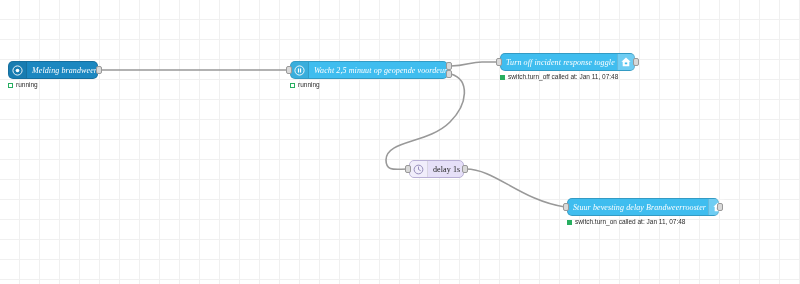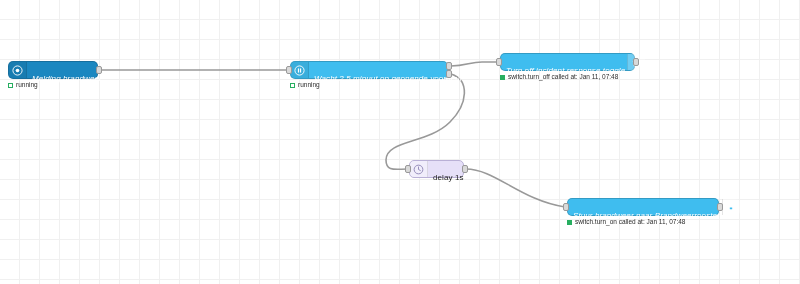--- a/index.html
+++ b/index.html
@@ -59,22 +59,23 @@
   .node .icon-box svg { display: block; }
   .node .label {
     flex: 1 1 auto;
     display: flex;
     align-items: center;
     justify-content: center;
     font-size: 8px;
     font-style: italic;
     color: #ffffff;
     white-space: nowrap;
-    padding: 16px 5px;
+    padding: 0 5px;
     letter-spacing: 0.1px;
+    font-family: Liberation Serif, serif;
   }
   .node.right-icon .label { justify-content: center; padding-right: 2px; }
   .node .icon-box-right {
     width: 17px;
     flex: 0 0 17px;
     border-radius: 0 4px 4px 0;
     background: rgba(255,255,255,0.25);
     border-left: 1px solid rgba(0,0,0,0.10);
     display: flex;
     align-items: center;
@@ -201,21 +202,21 @@
           <svg width="11" height="11" viewBox="0 0 24 24">
             <circle cx="12" cy="12" r="9.5" fill="none" stroke="#8d84b5" stroke-width="2"></circle>
             <path d="M12 6.5 V12 L16 14.2" fill="none" stroke="#8d84b5" stroke-width="2" stroke-linecap="round" stroke-linejoin="round"></path>
           </svg>
         </div>
         <div class="label">delay 1s</div>
       </div>
       <div class="port in" style="left: 405px; top: 165px;"></div>
       <div class="port out" style="left: 462px; top: 165px;"></div>
       <div class="node n-action right-icon" style="left: 567px; top: 198px; width: 152px;">
-        <div class="label">Stuur brandweer naar Brandweerrooster</div>
+        <div class="label">Stuur bevesting delay Brandweerrooster</div>
         <div class="icon-box-right">
           <svg width="12" height="12" viewBox="0 0 24 24">
             <path d="M12 3 L21.2 11.6 H18.6 V20.4 H5.4 V11.6 H2.8 Z" fill="#ffffff"></path>
             <rect x="9.6" y="13" width="4.8" height="3.4" rx="0.5" fill="#3fbdef"></rect>
           </svg>
         </div>
       </div>
       <div class="port in" style="left: 563px; top: 203px;"></div>
       <div class="port out" style="left: 717px; top: 203px;"></div>
       <div class="status" style="left: 567px; top: 219px;">

